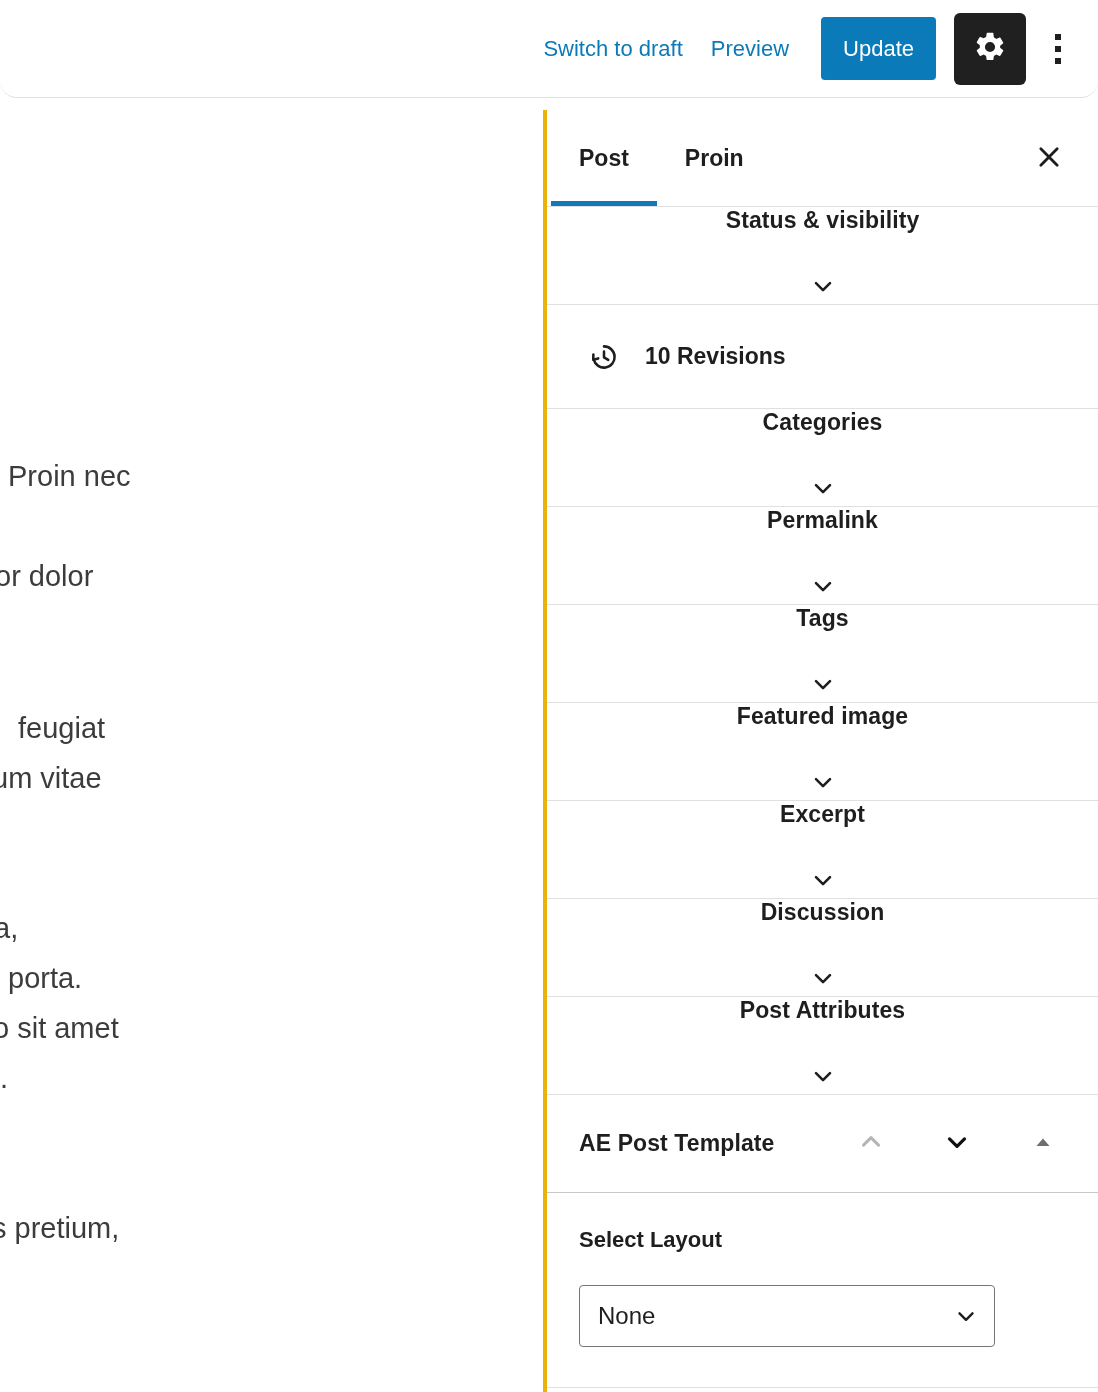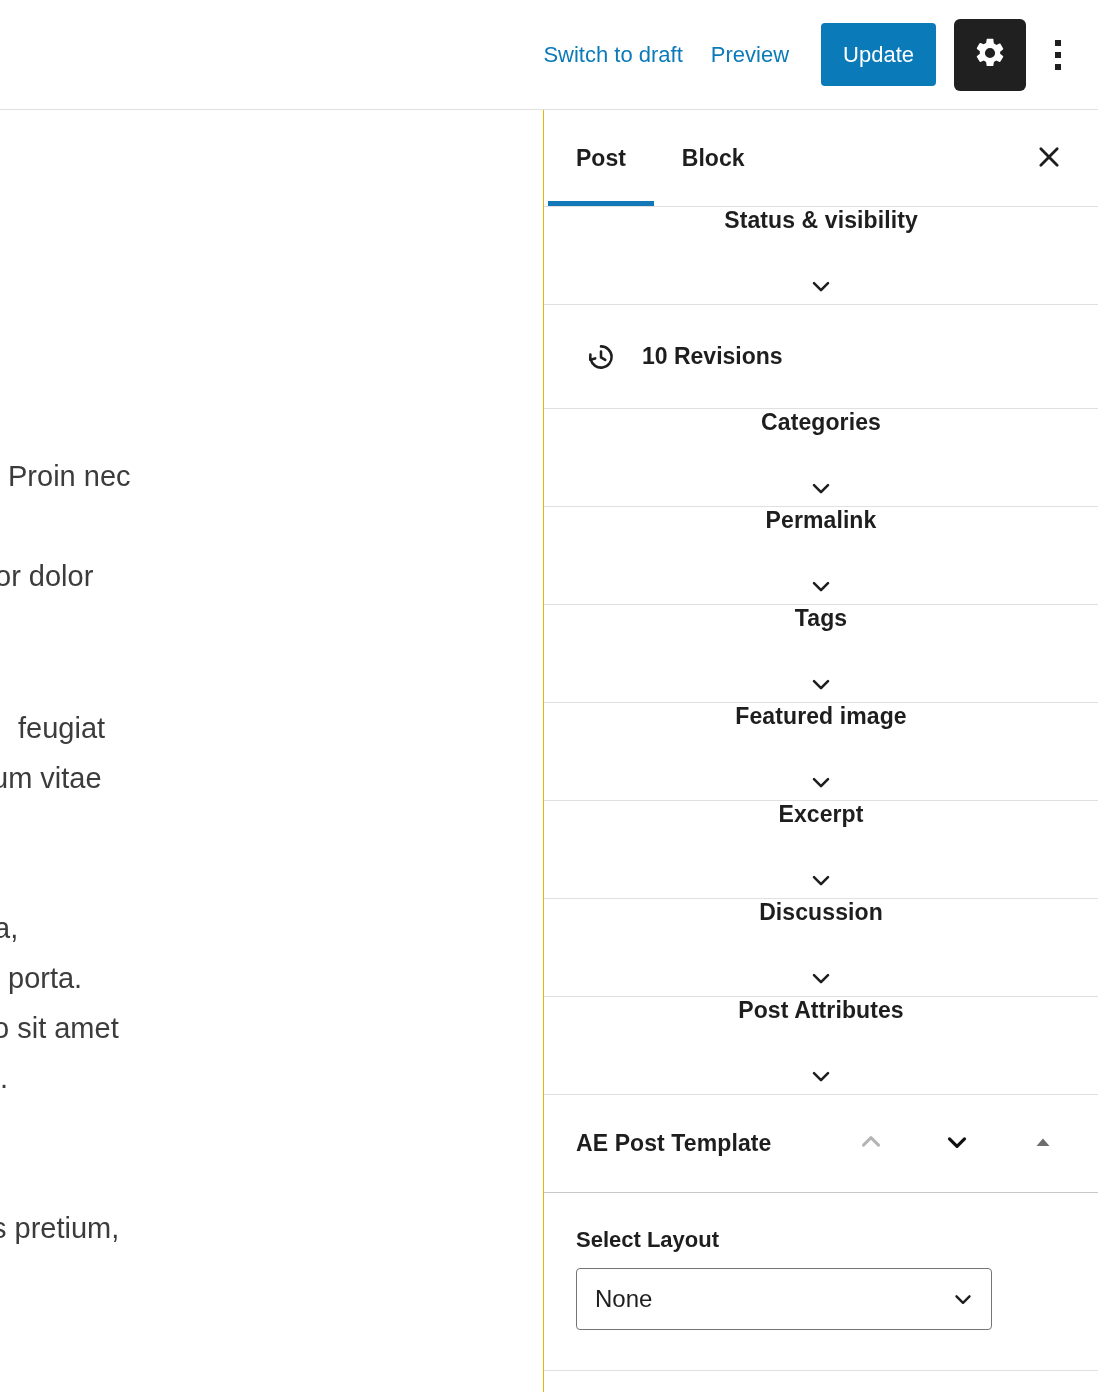--- a/index.html
+++ b/index.html
@@ -19,27 +19,28 @@
     width: 1098px;
     height: 1392px;
     background: #ffffff;
   }
 
   
   .header {
     position: absolute;
     top: 0; left: 0;
     width: 1098px;
-    height: 110px;
+    height: 98px;
     background: #ffffff;
     border-bottom: 1px solid #e0e0e0;
     display: flex;
     align-items: center;
     justify-content: flex-end;
     padding-right: 14px;
+    border-radius: 17px;
   }
 
   .header-link {
     font-size: 22px;
     color: #0b7ab8;
     background: none;
     border: none;
     cursor: pointer;
     font-family: "Liberation Sans", sans-serif;
     padding: 10px 14px;
@@ -118,21 +119,21 @@
   }
 
   
   .sidebar {
     position: absolute;
     top: 110px;
     left: 543px;
     width: 555px;
     height: 1282px;
     background: #ffffff;
-    border-left: 1px solid #eab308;
+    border-left: 4px solid #eab308;
     overflow: hidden;
   }
 
   .tabbar {
     position: relative;
     height: 97px;
     display: flex;
     align-items: center;
     border-bottom: 1px solid #e0e0e0;
     padding-left: 4px;
@@ -250,21 +251,21 @@
   
   .ae-body {
     padding: 34px 32px 40px 32px;
     border-bottom: 1px solid #e0e0e0;
   }
   .field-label {
     font-size: 22px;
     font-weight: bold;
     color: #1e1e1e;
     display: block;
-    margin-bottom: 15px;
+    margin-bottom: 32px;
   }
   .select-wrap {
     position: relative;
     width: 416px;
     height: 62px;
   }
   .select-box {
     width: 100%;
     height: 100%;
     border: 1px solid #757575;
@@ -327,21 +328,21 @@
         <div class="doc-para" style="top: 877px; left: -7px;">o sit amet</div>
         <div class="doc-para" style="top: 927px; left: 0px;">.</div>
         <div class="doc-para" style="top: 1077px; left: -8px;">s pretium,</div>
       </div>
   </div>
 
   <div class="sidebar">
 
     <div class="tabbar">
       <button class="tab active">Post</button>
-      <button class="tab">Block</button>
+      <button class="tab">Proin</button>
       <button class="tab-close">
         <span>
           <svg width="28" height="28" viewBox="0 0 24 24" aria-hidden="true">
             <path d="M5 5 L19 19 M19 5 L5 19" stroke="#1e1e1e" stroke-width="2.4" stroke-linecap="round"></path>
           </svg>
         </span>
       </button>
     </div>
 
     <div class="panel-row">

